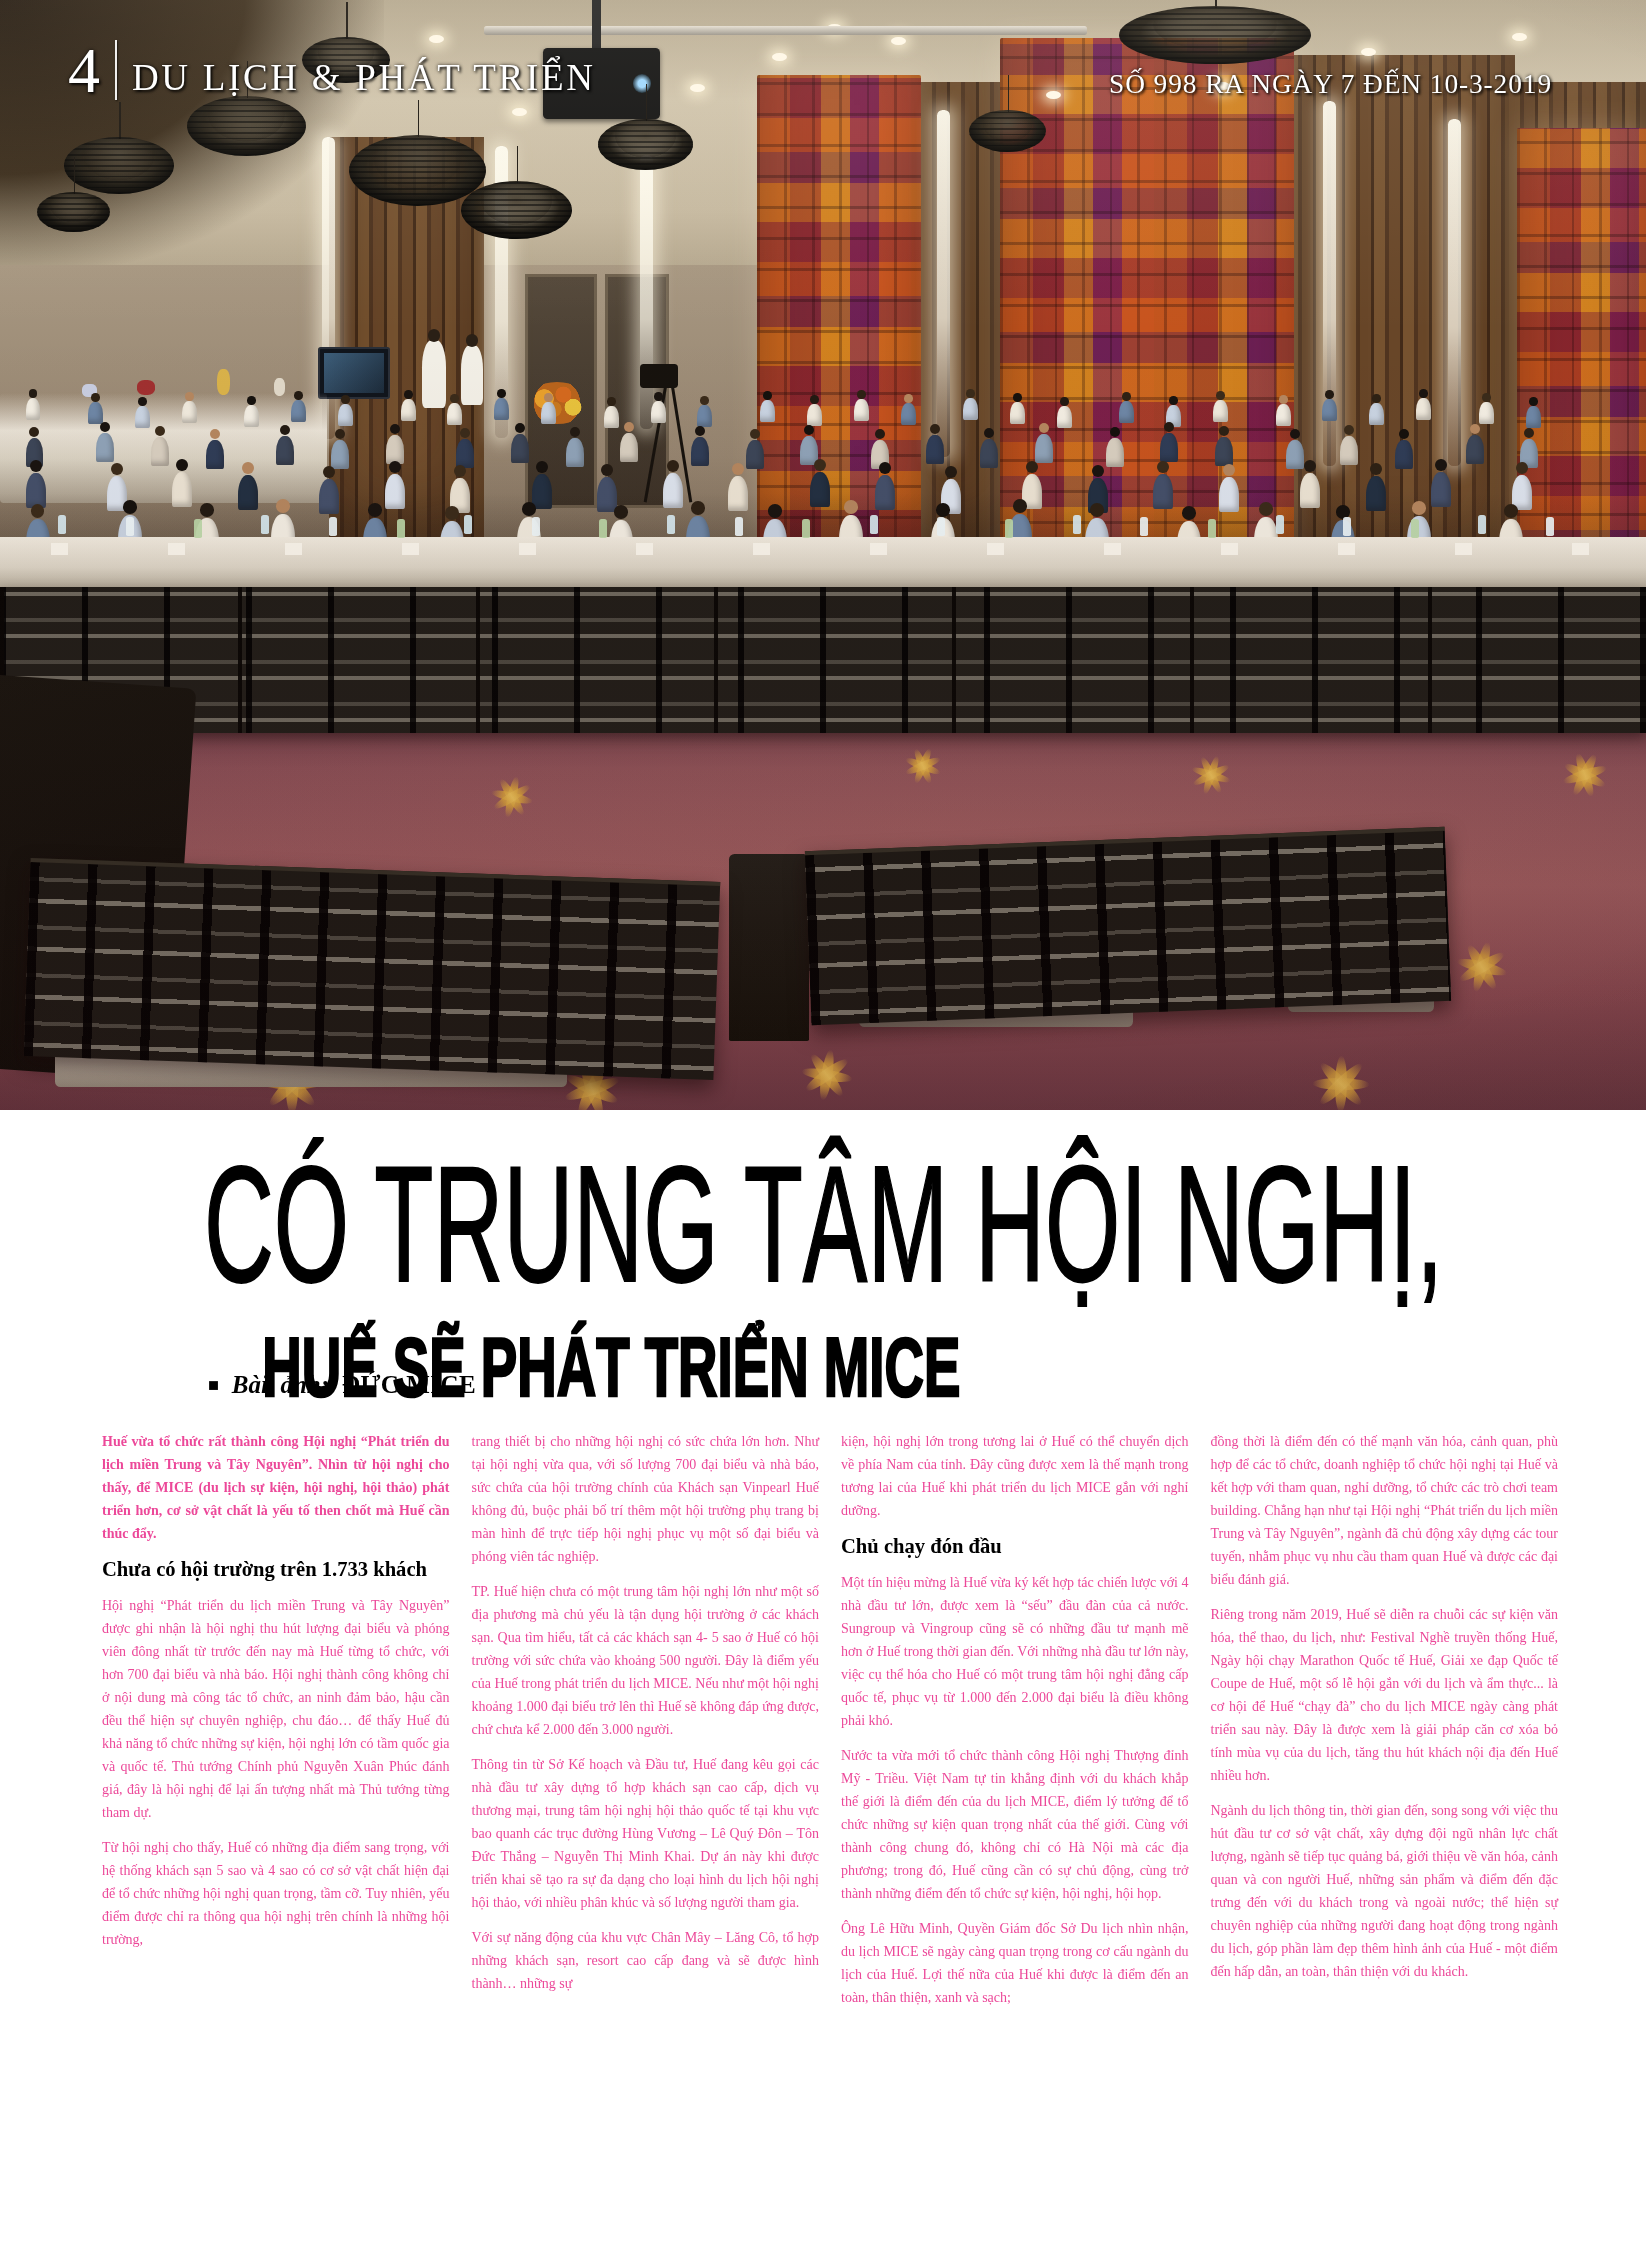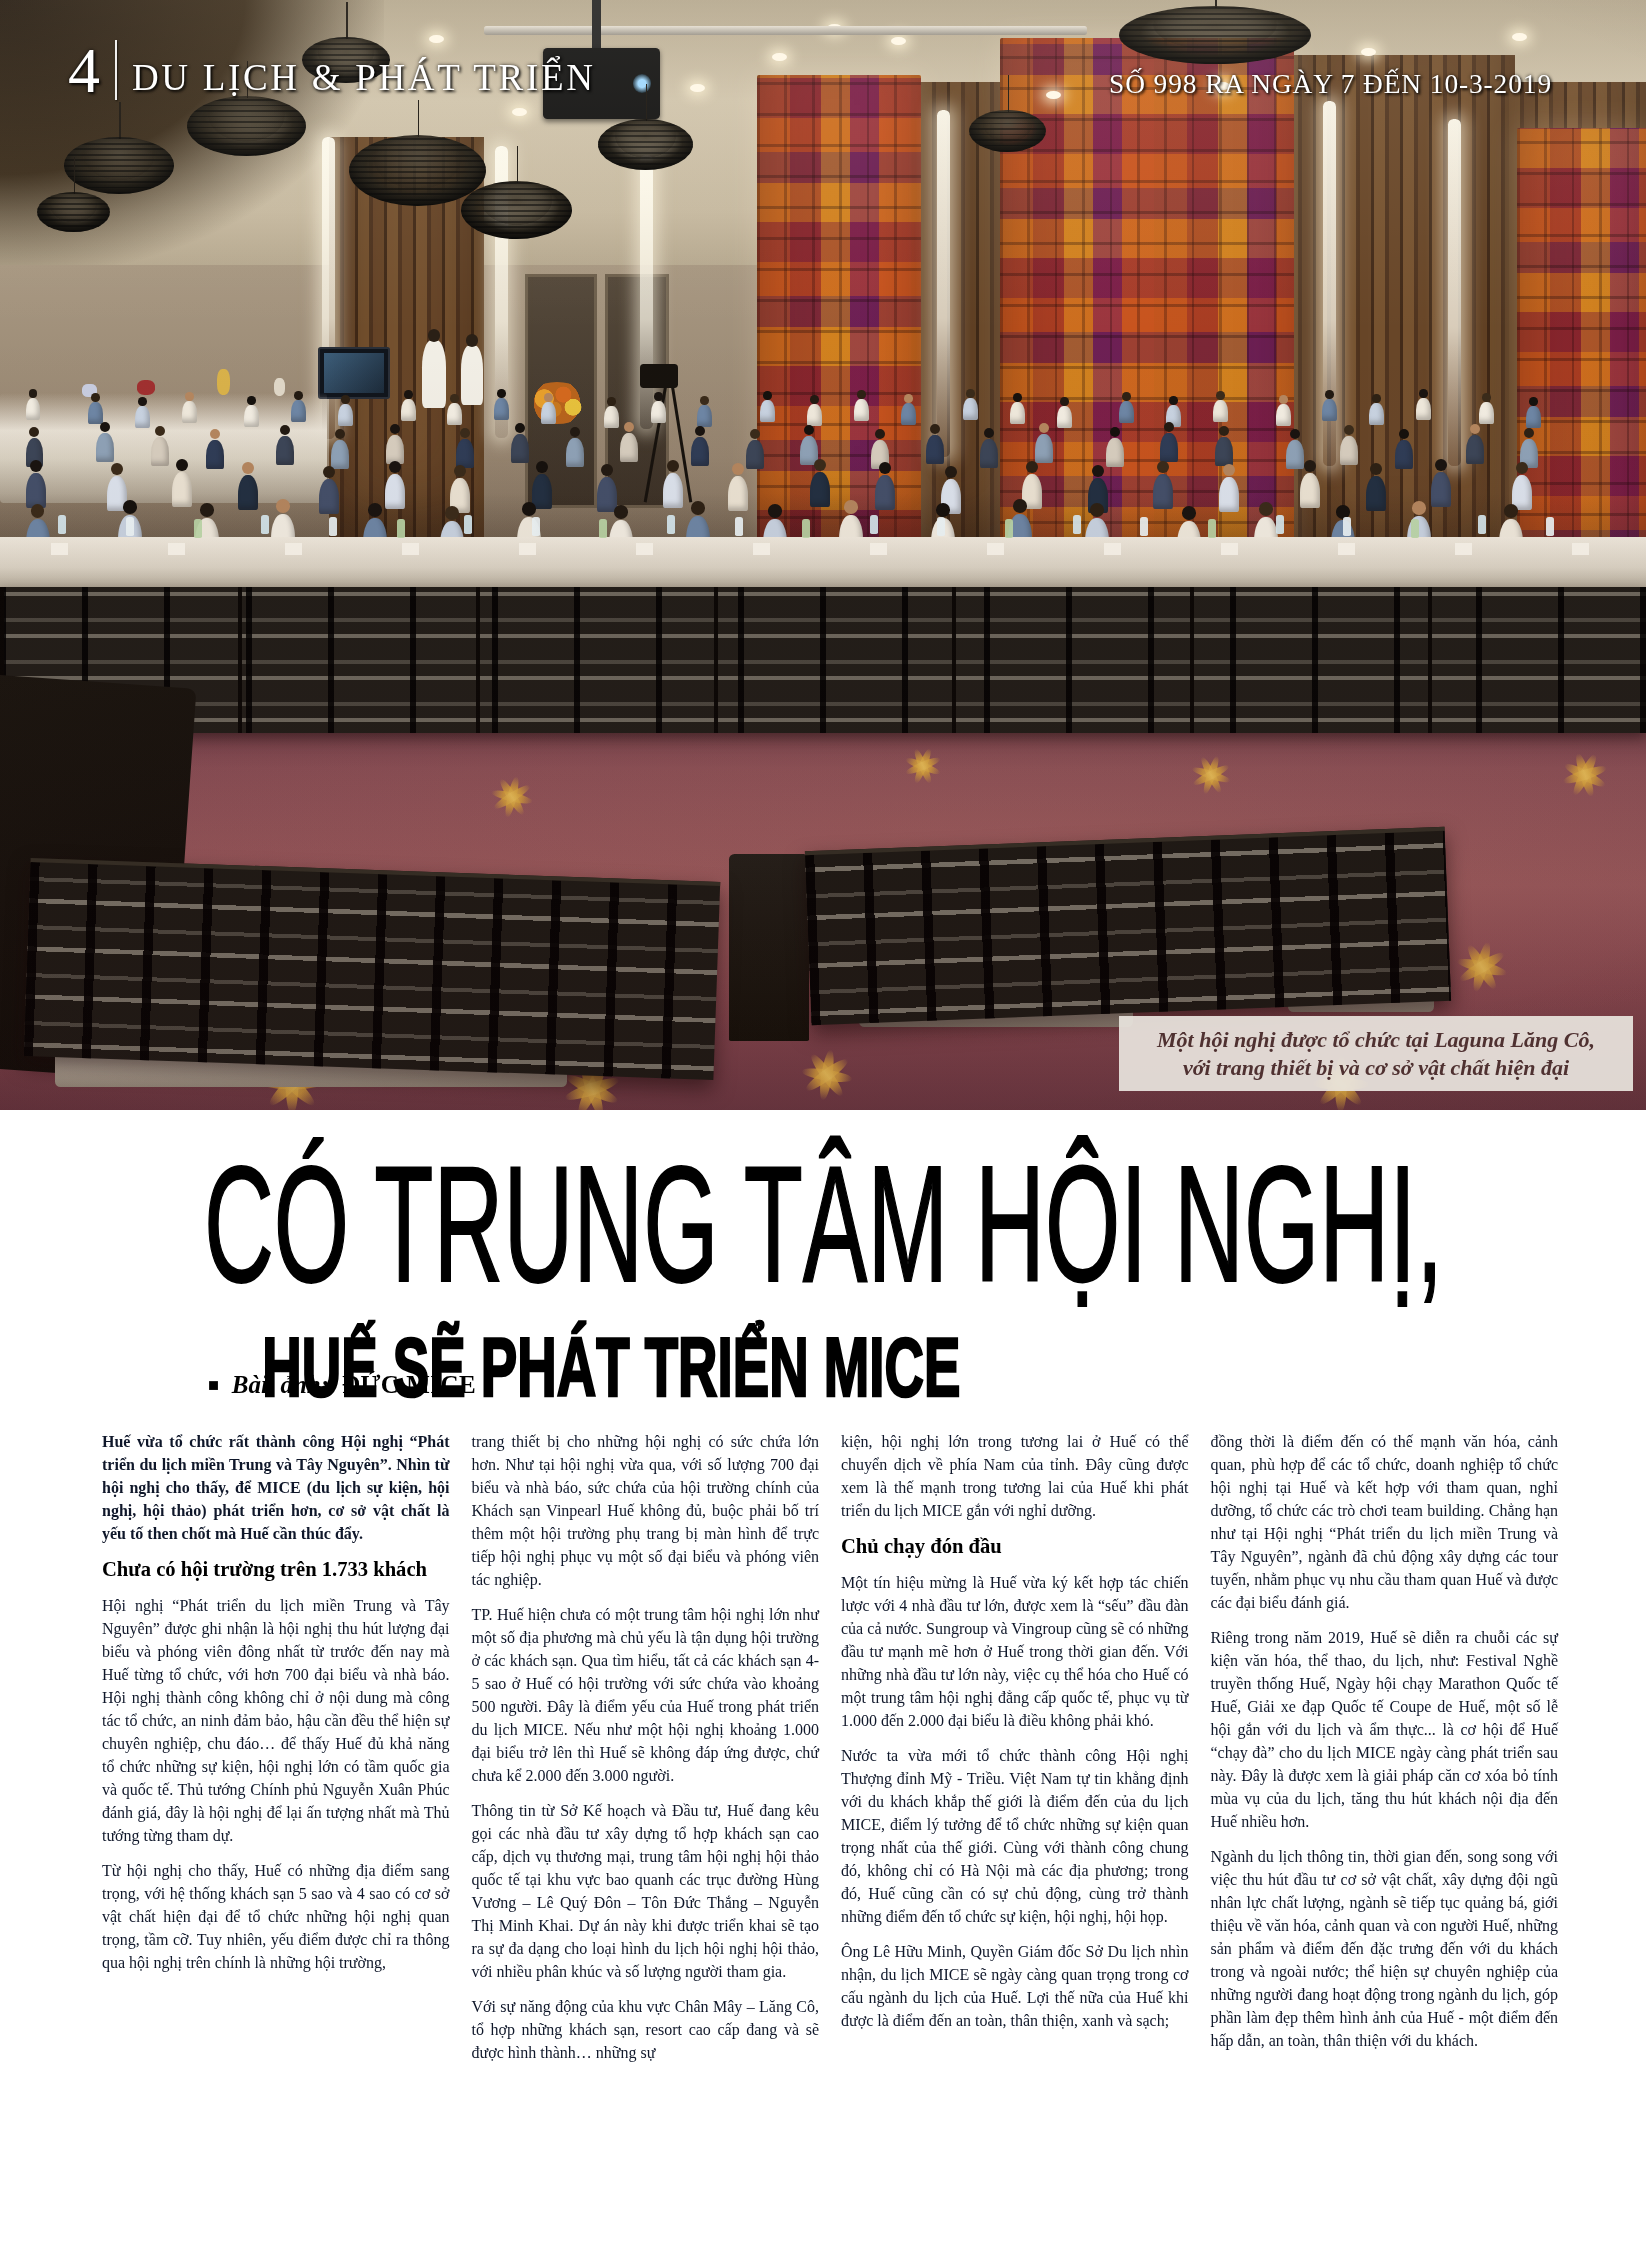--- a/index.html
+++ b/index.html
@@ -120,21 +120,21 @@
 
   .byline{position:absolute;left:208px;top:1371px;display:flex;align-items:center;gap:12.8px;z-index:2;}
   .byline-bullet{font-size:18.3px;line-height:18.3px;color:#000;}
   .byline-prefix{font-size:25px;font-style:italic;font-weight:bold;color:#000;}
   .byline-author{font-size:25px;font-weight:bold;color:#000;letter-spacing:0.5px;}
 
   
   .columns{position:absolute;left:102px;top:1430px;width:1456px;height:837px;display:flex;gap:22px;z-index:2;}
   .col{flex:1 1 0;min-width:0;}
   .lede{font-size:19.6px;line-height:26px;font-weight:bold;color:#000;text-align:justify;margin:0 0 24px 0;}
-  .col p{font-size:16px;line-height:23px;color:#0f172a;text-align:justify;margin:0 0 12px 0;}
+  .col p{font-size:14px;line-height:23px;color:#ec4899;text-align:justify;margin:0 0 12px 0;}
   .col h3{font-size:20.6px;line-height:25.6px;font-weight:bold;color:#000;margin:9.1px 0 11px 0;}
 </style>
 </head>
 <body>
 
 <div class="page">
 
   <div class="photo" id="photo">
     <div class="ceiling"></div>
     <div class="ceiling-dark"></div>
@@ -695,24 +695,20 @@
       </div>
 
     <div class="cornerblob" style="left:-27.4px;top:681px;width:210px;height:393px;transform:rotate(4deg);"></div>
     <div class="skirt" style="left:55px;top:1023px;width:512px;height:64px;"></div>
     <div class="skirt" style="left:859px;top:970px;width:274px;height:57px;"></div>
     <div class="skirt" style="left:1288px;top:948px;width:146px;height:64px;"></div>
     <div class="chairgap" style="left:729px;top:854px;width:80px;height:187px;"></div>
     <div class="fpanel" style="left:27.4px;top:870px;width:690px;height:194px;transform:rotate(2deg);"></div>
     <div class="fpanel" style="left:808px;top:839px;width:640px;height:170px;transform:rotate(-2.2deg);"></div>
 
-    <div class="photo-caption">
-      <span>Một hội nghị được tổ chức tại Laguna Lăng Cô,</span>
-      <span>với trang thiết bị và cơ sở vật chất hiện đại</span>
-    </div>
 
     <div class="masthead">
       <div class="mast-left">
         <span class="mast-num">4</span>
         <span class="mast-bar"></span>
         <span class="mast-title">DU LỊCH &amp; PHÁT TRIỂN</span>
       </div>
       <span class="mast-issue">SỐ 998 RA NGÀY 7 ĐẾN 10-3-2019</span>
     </div>
   </div>

